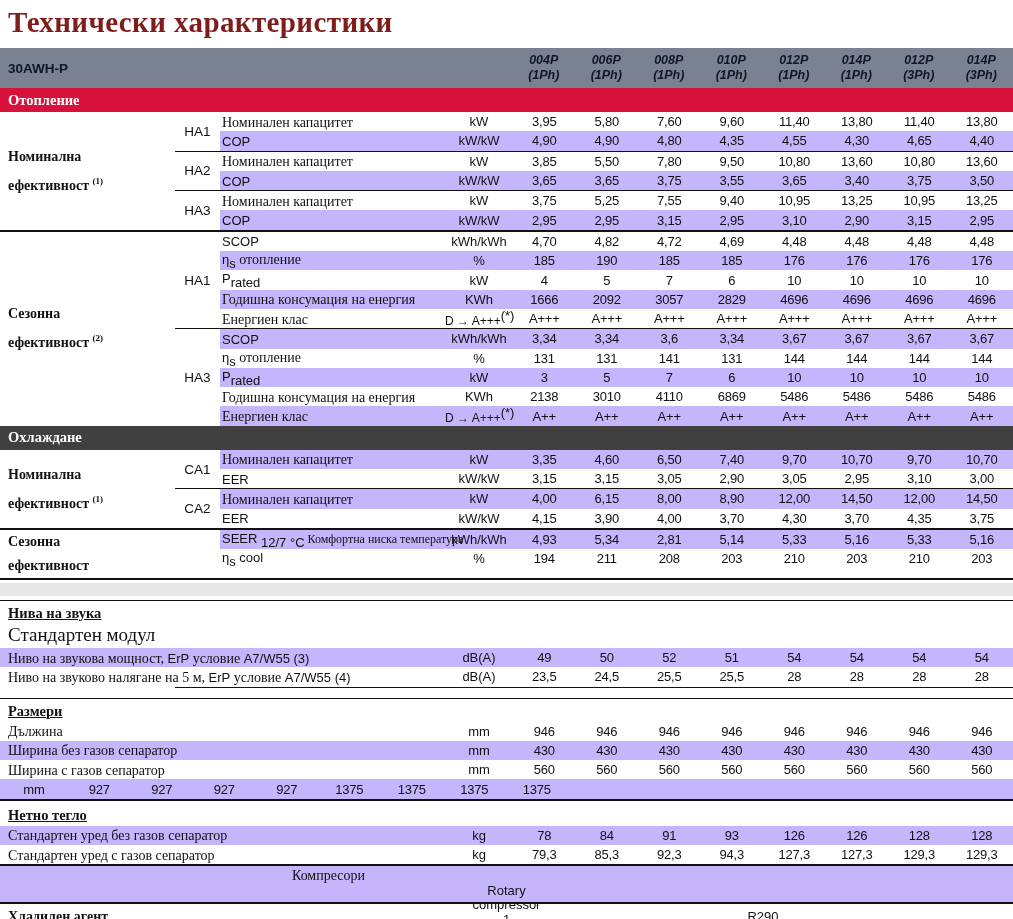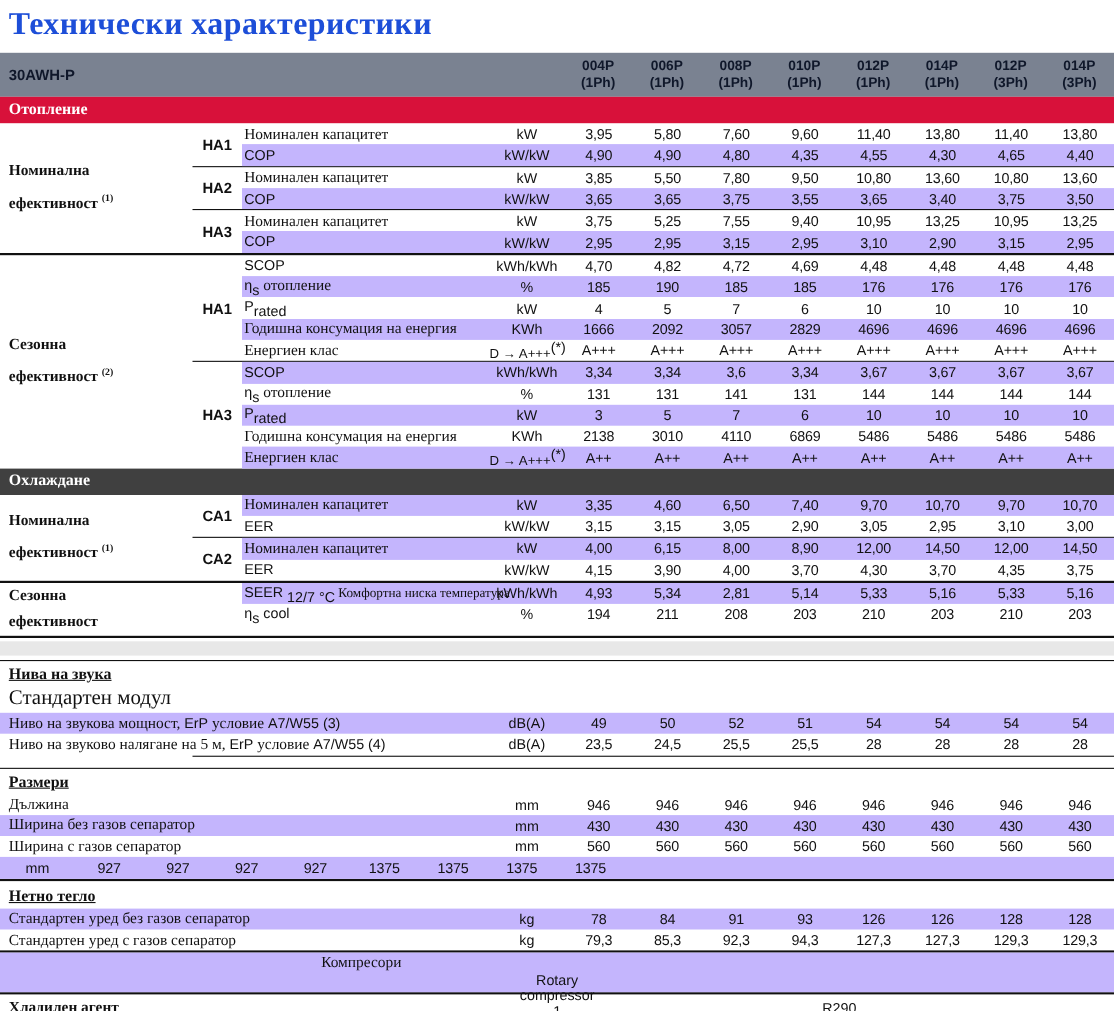--- a/index.html
+++ b/index.html
@@ -4,44 +4,44 @@
 <style>
   * { box-sizing: border-box; margin: 0; padding: 0; }
   html,body { background:#fff; }
   body {
     width: 1013px; height: 919px; overflow: hidden;
     font-family: "Liberation Sans", sans-serif; color: #111;
   }
   .page { padding-top: 4px; }
   .title {
     font-family: "Liberation Serif", serif; font-weight: bold;
-    font-size: 29px; color: #1d4ed8; letter-spacing: .4px;
+    font-size: 29px; color: #7f1d1d; letter-spacing: .4px;
     padding: 2px 0 9px 8px;
   }
   .gray-bar { height: 40px; background: #7A8291; display: flex; color:#0f172a; }
   .model { width: 512.5px; padding-left: 8px; display:flex; align-items:center;
            font-weight: bold; font-size: 13.5px; }
-  .hcols { display: flex; }
+  .hcols { display: flex; font-style: italic; }
   .hcol { width: 62.5px; display:flex; flex-direction:column; justify-content:center;
           text-align:center; font-weight:bold; font-size:12.5px; line-height:15px; }
   .bar { height: 24px; display:flex; align-items:center; padding-left:8px;
          color:#fff; font-family:"Liberation Serif", serif; font-weight:bold; font-size:14.5px; }
   .sect { display:flex; }
   .bt1 { border-top:1px solid #111; }
   .bt2 { border-top:2px solid #111; }
   .bb2 { border-bottom:2px solid #111; }
   .sect-label { width:175px; display:flex; align-items:center; padding-left:8px;
                 font-family:"Liberation Serif", serif; font-weight:bold; font-size:14px;
                 line-height:24px; }
   .sect-label sup { font-size:9px; }
   .sect-body { flex:1; }
   .group { display:flex; }
   .group.sep { border-top:1px solid #111; }
   .group-name { width:45px; display:flex; align-items:center; justify-content:center;
-                font-size:13.5px;font-weight:bold; }
+                font-size:13.5px; }
   .group-rows { flex:1; }
   .row { display:flex; align-items:center; height:19.3px; }
   .row.g { background:#c4b5fd; }
   .row.tall { height:36px;flex-direction:column; }
   .param { width:225px; padding-left:2px; white-space:nowrap; }
   .flabel { width:445px; padding-left:8px; white-space:nowrap; }
   .unit { width:68px; text-align:center; font-size:13px; white-space:nowrap; line-height:13px; }
   .unit2 { line-height:14px; }
   .valspan { width:500px; text-align:center; font-size:13px; }
   .val { width:62.5px; text-align:center; font-size:13px; letter-spacing:-0.2px; }

